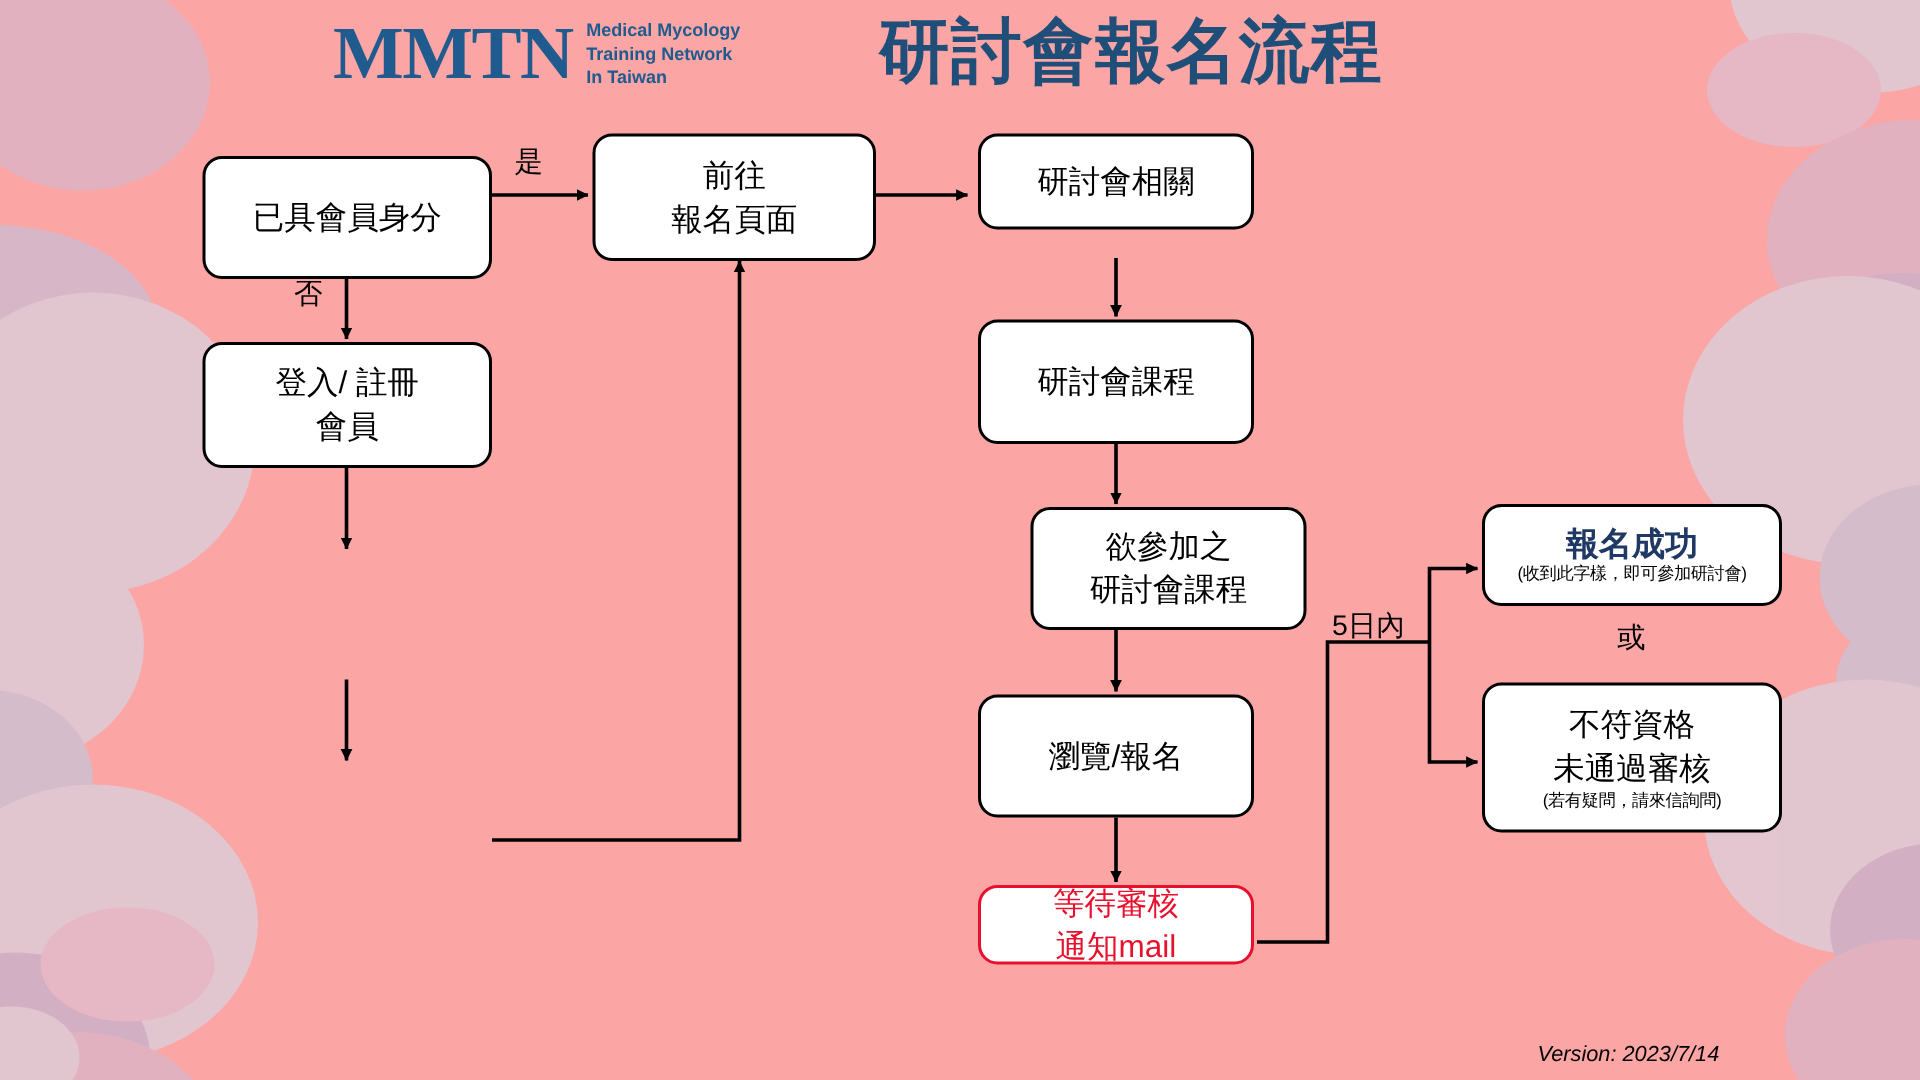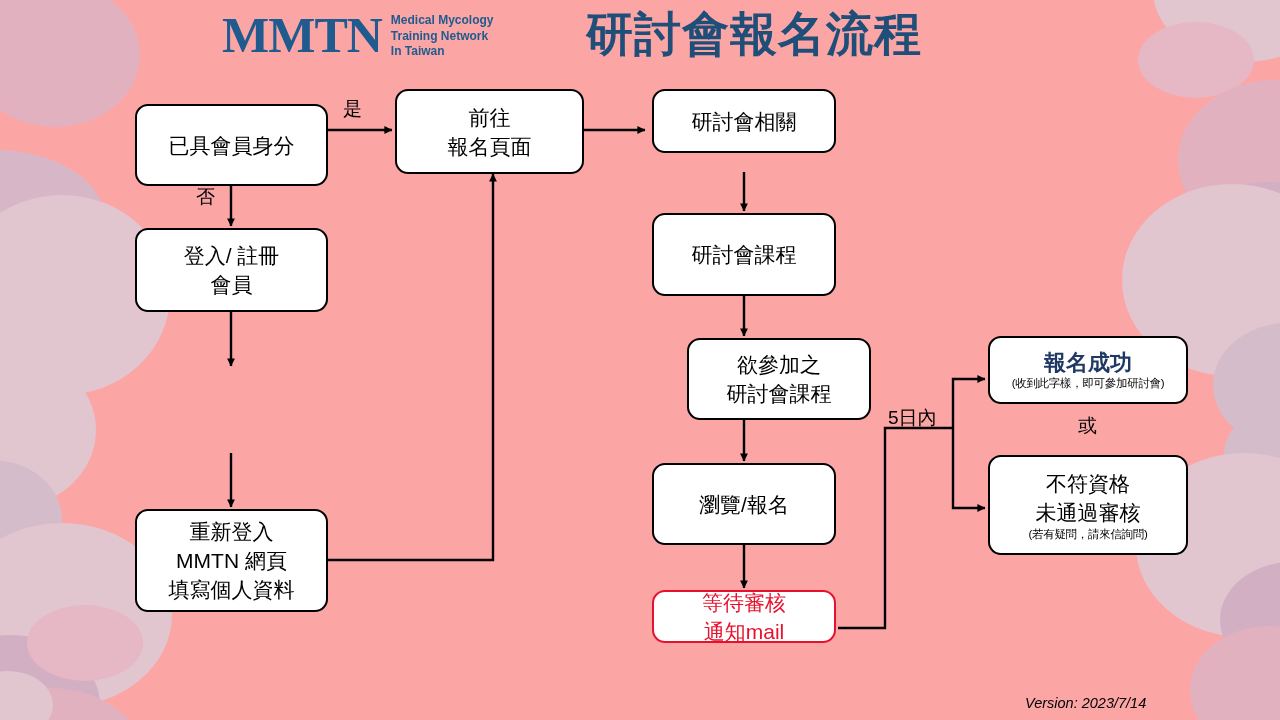--- a/index.html
+++ b/index.html
@@ -142,25 +142,20 @@
   <div class="node" style="left:135px;top:104px;width:193px;height:82px;">
     <span class="ln n-main">已具會員身分</span>
   </div>
 
   <div class="node" style="left:135px;top:228px;width:193px;height:84px;">
     <span class="ln n-main">登入/ 註冊</span>
     <span class="ln n-main">會員</span>
   </div>
 
 
-  <div class="node" style="left:135px;top:509px;width:193px;height:103px;">
-    <span class="ln n-main">重新登入</span>
-    <span class="ln n-main">MMTN 網頁</span>
-    <span class="ln n-main">填寫個人資料</span>
-  </div>
 
   <div class="node" style="left:395px;top:89px;width:189px;height:85px;">
     <span class="ln n-main">前往</span>
     <span class="ln n-main">報名頁面</span>
   </div>
 
   <div class="node" style="left:652px;top:89px;width:184px;height:64px;">
     <span class="ln n-main">研討會相關</span>
   </div>
 

